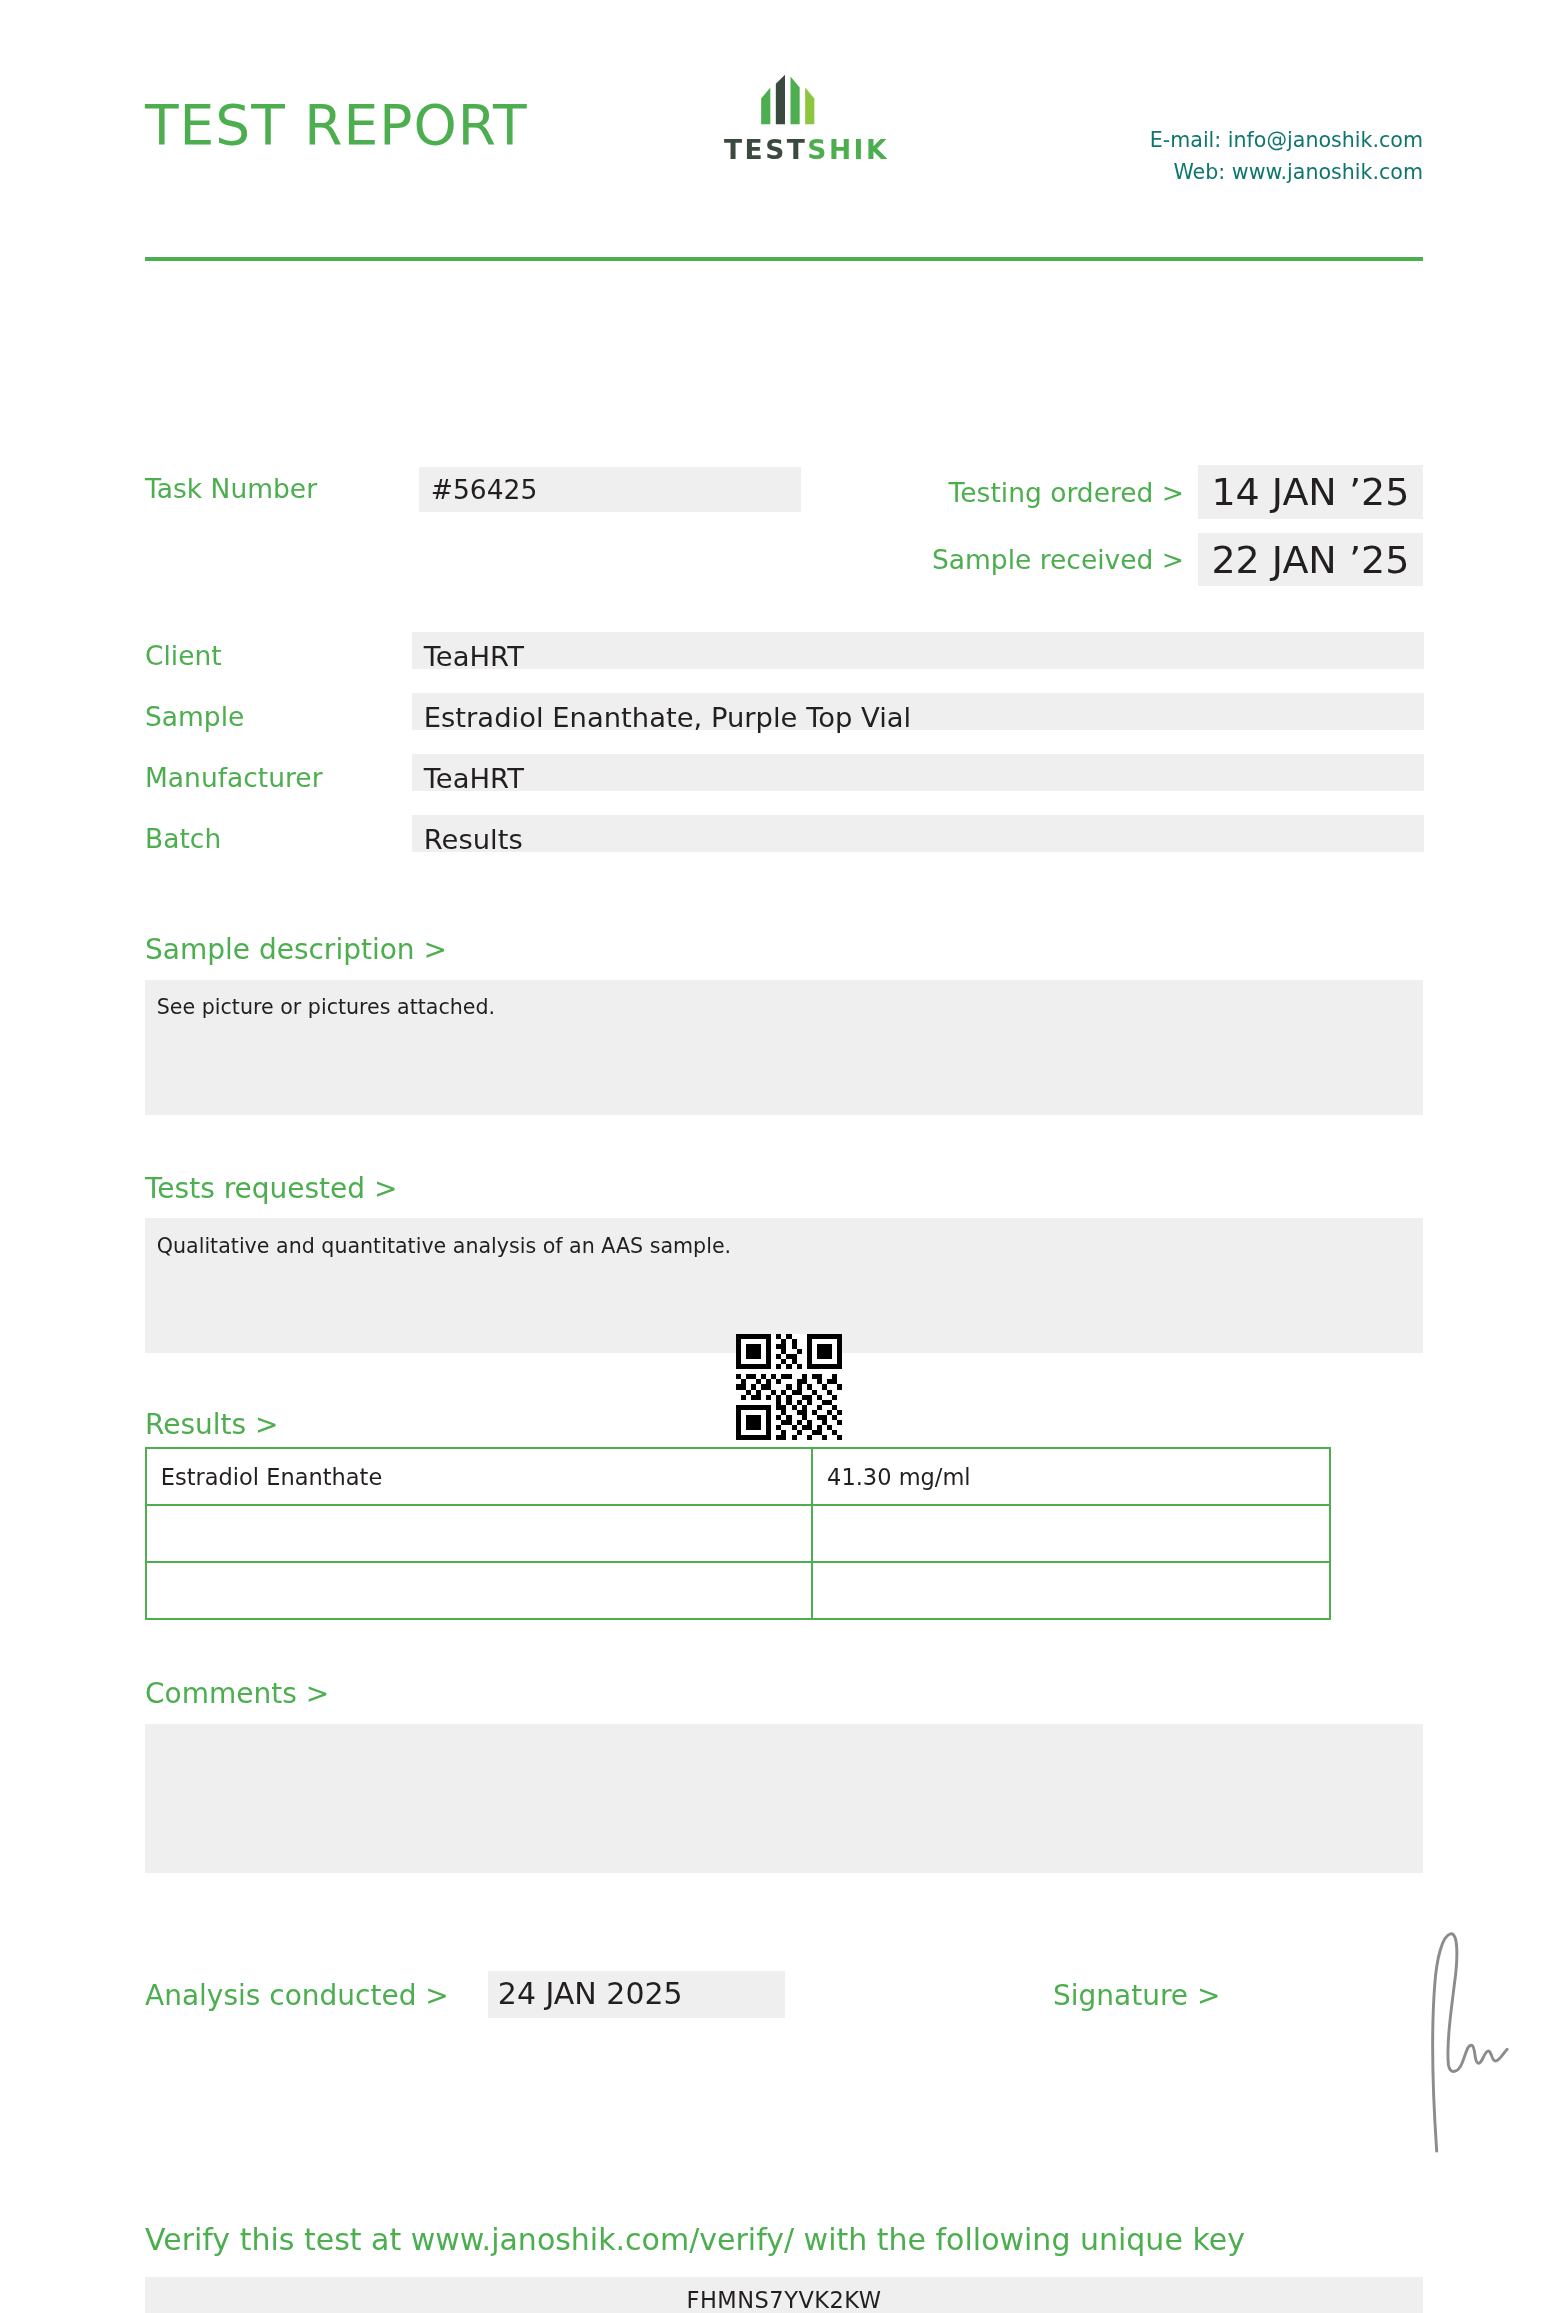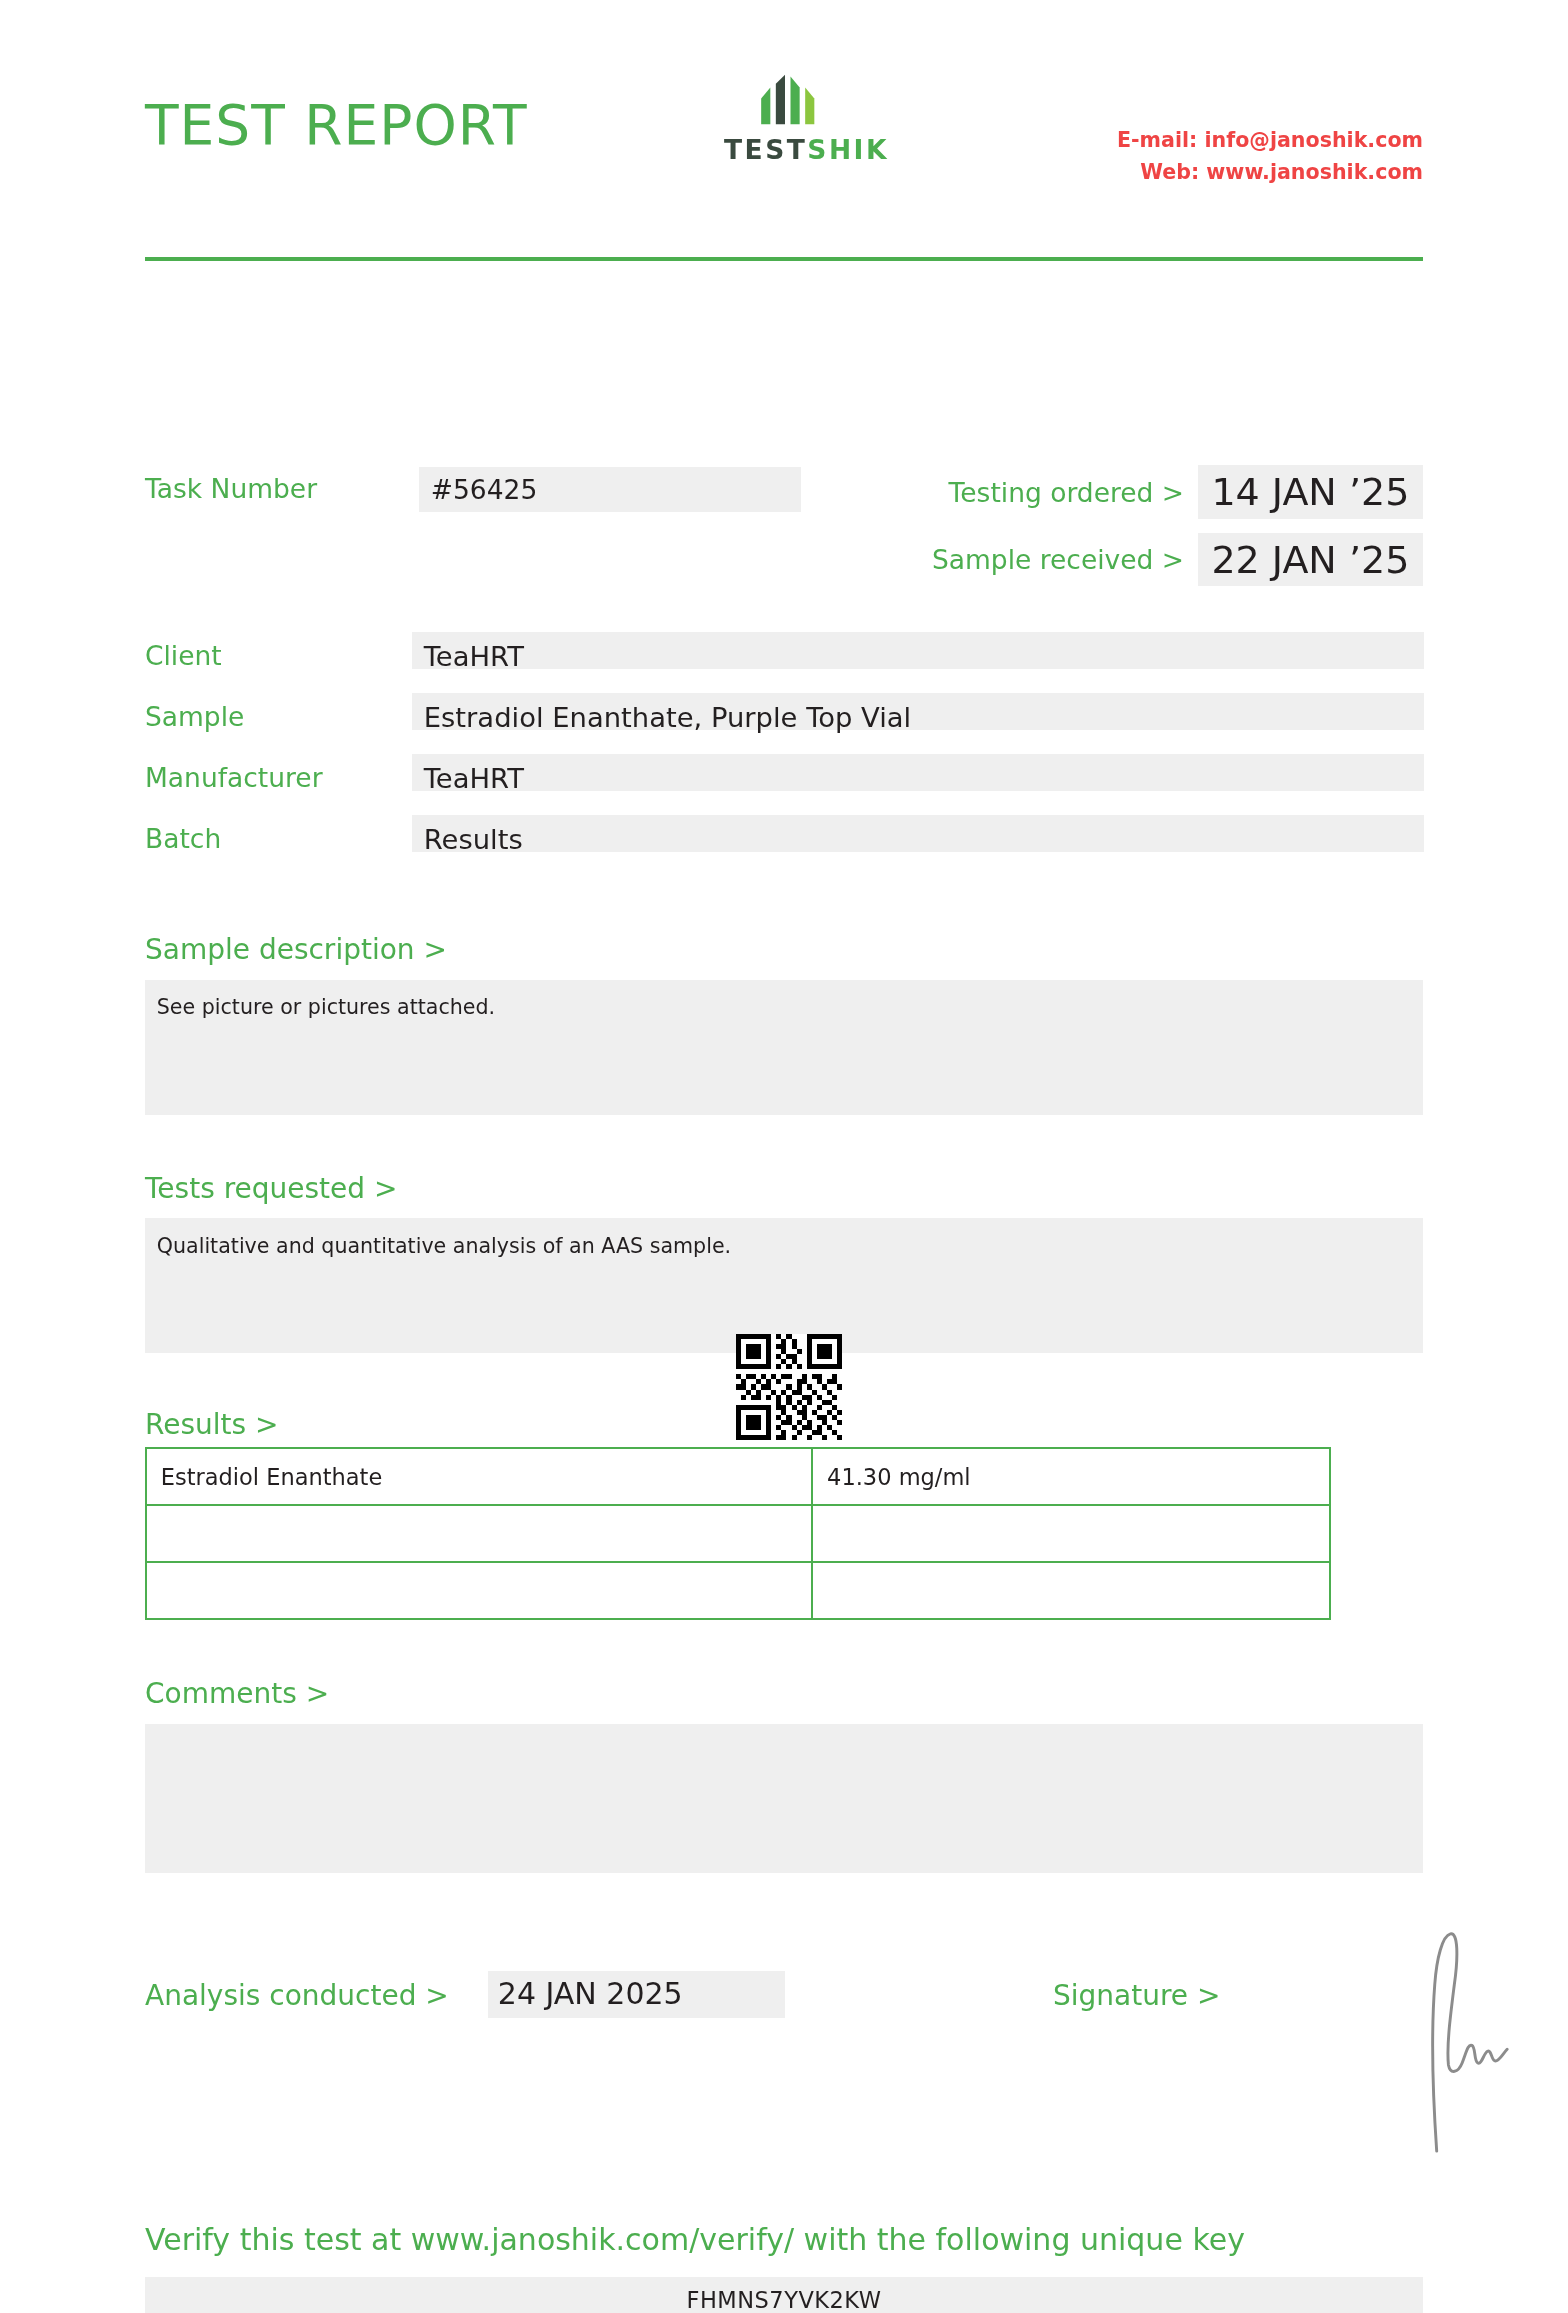--- a/index.html
+++ b/index.html
@@ -63,22 +63,21 @@
   }
   .logo-text .dark { color: #3a4a3f; }
   .logo-text .green { color: #4cae4f; }
   .contact {
     position: absolute;
     right: 0;
     top: 125px;
     text-align: right;
     font-size: 20.6px;
     line-height: 1.55;
-    color: #ef4444;
-    font-weight: bold;
+    color: #0f766e;
   }
   .rule {
     position: absolute;
     left: 0;
     top: 257px;
     width: 1278px;
     height: 3.9px;
     background: #4cae4f;
   }
 

